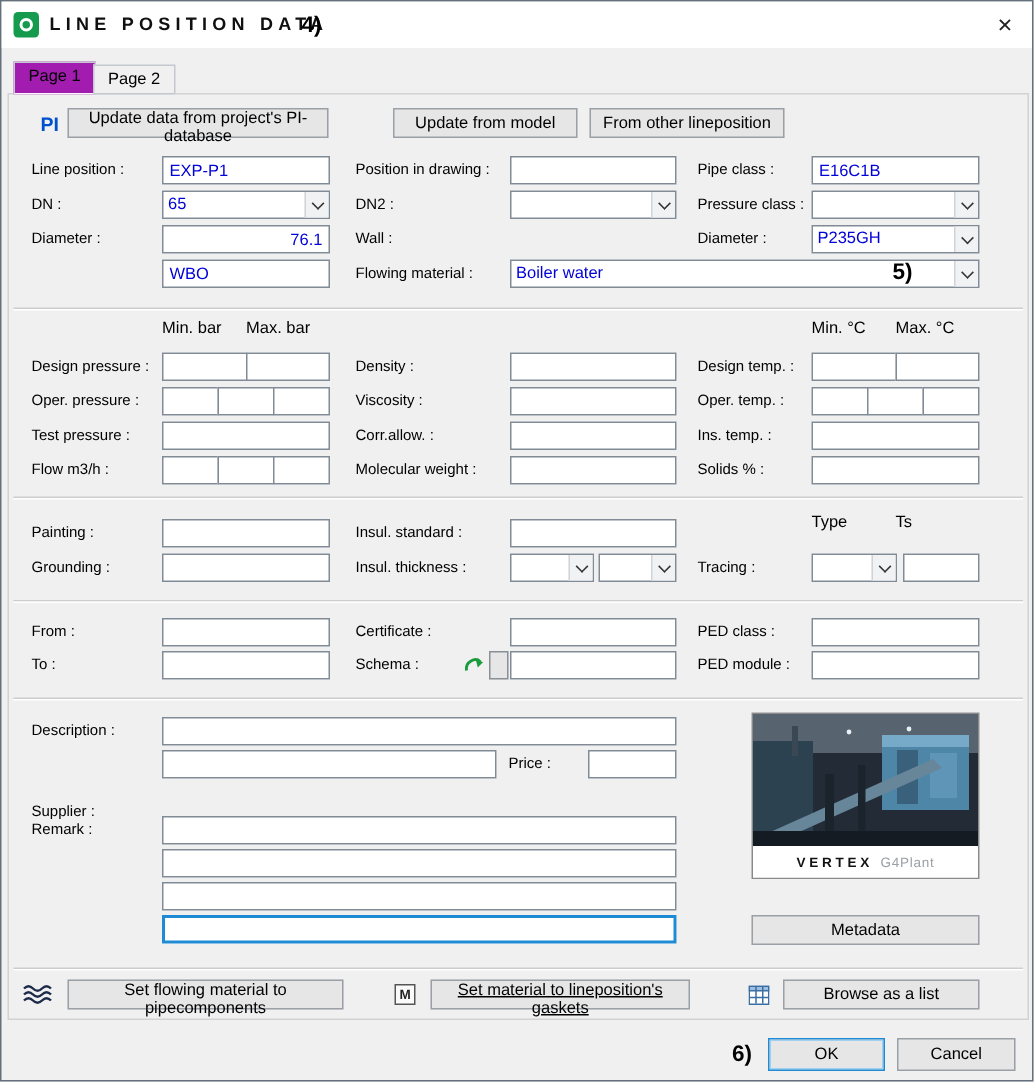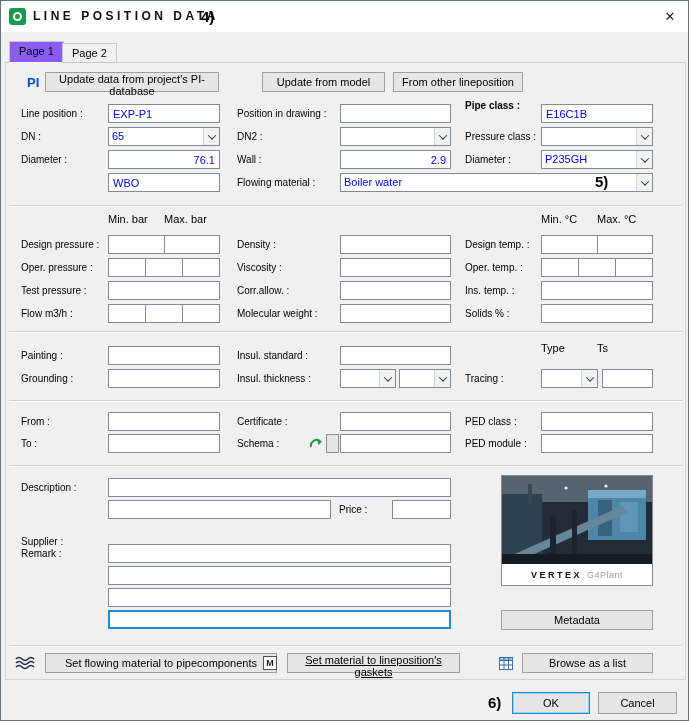--- a/index.html
+++ b/index.html
@@ -10,21 +10,21 @@
   
   .titlebar { position:absolute; left:0; top:0; right:0; height:31px; background:#ffffff; }
   .app-icon { position:absolute; left:8px; top:7px; width:17px; height:17px; background:var(--app-green); border-radius:3px; }
   .app-icon::after { content:""; position:absolute; inset:4px; border:2px solid #fff; border-radius:50%; }
   .title { position:absolute; left:32px; top:8px; font-size:12px; font-weight:700; letter-spacing:3.5px; color:#101010; white-space:nowrap; }
   .ann { position:absolute; font-size:15px; font-weight:700; color:#000; z-index:6; }
   .close-btn { position:absolute; right:0; top:0; width:36px; height:31px; display:flex; align-items:center; justify-content:center; font-size:13px; color:#222; cursor:pointer; }
 
   
   .tab { position:absolute; font-size:11px; padding:3px 9px 0 9px; border:1px solid #c3c9cf; background:#f0f0f0; z-index:3; }
-  .tab.active { background:#8b5cf6; border-bottom:1px solid #f7f7f7; }
+  .tab.active { background:#a21caf; border-bottom:1px solid #f7f7f7; }
   .pane { position:absolute; left:4px; top:61px; width:681px; height:618px; border:1px solid #d2d2d2; background:transparent; pointer-events:none; }
 
   .lbl { position:absolute; font-size:10px; color:#000; white-space:nowrap; }
   .hdr { position:absolute; font-size:11px; color:#000; white-space:nowrap; }
   .pi { position:absolute; font-size:13px; font-weight:700; color:var(--pi-blue); }
 
   .inp { position:absolute; height:19px; border:1px solid #808b96; background:#fff; font-family:inherit; font-size:11px; color:#000; padding:0 4px; }
   .inp.blue, .combo-val.blue { color:var(--value-blue); }
   .inp.num { text-align:right; }
   .inp.hl { border:2px solid var(--accent); padding:0 3px; }
@@ -72,21 +72,21 @@
 
   <span class="pi" style="left:26px; top:74px;">PI</span>
   <button class="btn" style="left:44px; top:71px; width:174px;">Update data from project's PI-database</button>
   <button class="btn" style="left:261px; top:71px; width:123px;">Update from model</button>
   <button class="btn" style="left:392px; top:71px; width:130px;">From other lineposition</button>
 
   <span class="lbl" style="left:20px; top:107px;">Line position :</span>
   <input class="inp blue" style="left: 107px; top: 103px; width: 112px;" value="EXP-P1">
   <span class="lbl" style="left:236px; top:107px;">Position in drawing :</span>
   <input class="inp" style="left: 339px; top: 103px; width: 111px;" value="">
-  <span class="lbl" style="left:464px; top:99px;font-weight:bold;">Pipe class :</span>
+  <span class="lbl" style="left:464px; top:107px;">Pipe class :</span>
   <input class="inp blue" style="left: 540px; top: 103px; width: 112px;" value="E16C1B">
 
   <span class="lbl" style="left:20px; top:130px;">DN :</span>
   <div class="combo" style="left:107px; top:126px; width:112px;">
     <span class="combo-val blue">65</span>
     <span class="combo-btn">
         <i></i>
       </span>
   </div>
   <span class="lbl" style="left:236px; top:130px;">DN2 :</span>
@@ -100,21 +100,20 @@
   <div class="combo" style="left:540px; top:126px; width:112px;">
     <span class="combo-val"></span>
     <span class="combo-btn">
         <i></i>
       </span>
   </div>
 
   <span class="lbl" style="left:20px; top:153px;">Diameter :</span>
   <input class="inp blue num" style="left: 107px; top: 149px; width: 112px;" value="76.1">
   <span class="lbl" style="left:236px; top:153px;">Wall :</span>
-  <input class="inp blue num" style="left: 339px; top: 149px; width: 111px;" value="2.9">
   <span class="lbl" style="left:464px; top:153px;">Diameter :</span>
   <div class="combo" style="left:540px; top:149px; width:112px;">
     <span class="combo-val blue">P235GH</span>
     <span class="combo-btn">
         <i></i>
       </span>
   </div>
 
   <input class="inp blue" style="left: 107px; top: 172px; width: 112px;" value="WBO">
   <span class="lbl" style="left:236px; top:176px;">Flowing material :</span>
@@ -278,21 +277,21 @@
 
   <div class="sep" style="top:644px;"></div>
 
   <span style="position:absolute; left:14px; top:654px;">
     <svg width="22" height="16" viewBox="0 0 22 16">
       <path d="M1 4 q3 -3 6 0 t6 0 t6 0" fill="none" stroke="#1c2b4a" stroke-width="1.6"></path>
       <path d="M1 8 q3 -3 6 0 t6 0 t6 0" fill="none" stroke="#1c2b4a" stroke-width="1.6"></path>
       <path d="M1 12 q3 -3 6 0 t6 0 t6 0" fill="none" stroke="#1c2b4a" stroke-width="1.6"></path>
     </svg>
   </span>
-  <button class="btn" style="left:44px; top:652px; width:232px;">Set flowing material to pipecomponents</button>
+  <button class="btn" style="left:44px; top:652px; width:184px;">Set flowing material to pipecomponents</button>
   <span class="m-badge" style="left:262px; top:655px;">M</span>
   <button class="btn" style="left:286px; top:652px; width:173px;text-decoration:underline;">Set material to lineposition's gaskets</button>
   <span style="position:absolute; left:498px; top:656px;">
     <svg width="14" height="13" viewBox="0 0 14 13">
       <rect x="0.5" y="0.5" width="13" height="12" fill="#ffffff" stroke="#3a6ea5"></rect>
       <rect x="0.5" y="0.5" width="13" height="3" fill="#9dbede" stroke="#3a6ea5"></rect>
       <line x1="5" y1="1" x2="5" y2="12" stroke="#3a6ea5"></line>
       <line x1="9.5" y1="1" x2="9.5" y2="12" stroke="#3a6ea5"></line>
       <line x1="1" y1="8" x2="13" y2="8" stroke="#3a6ea5"></line>
     </svg>

